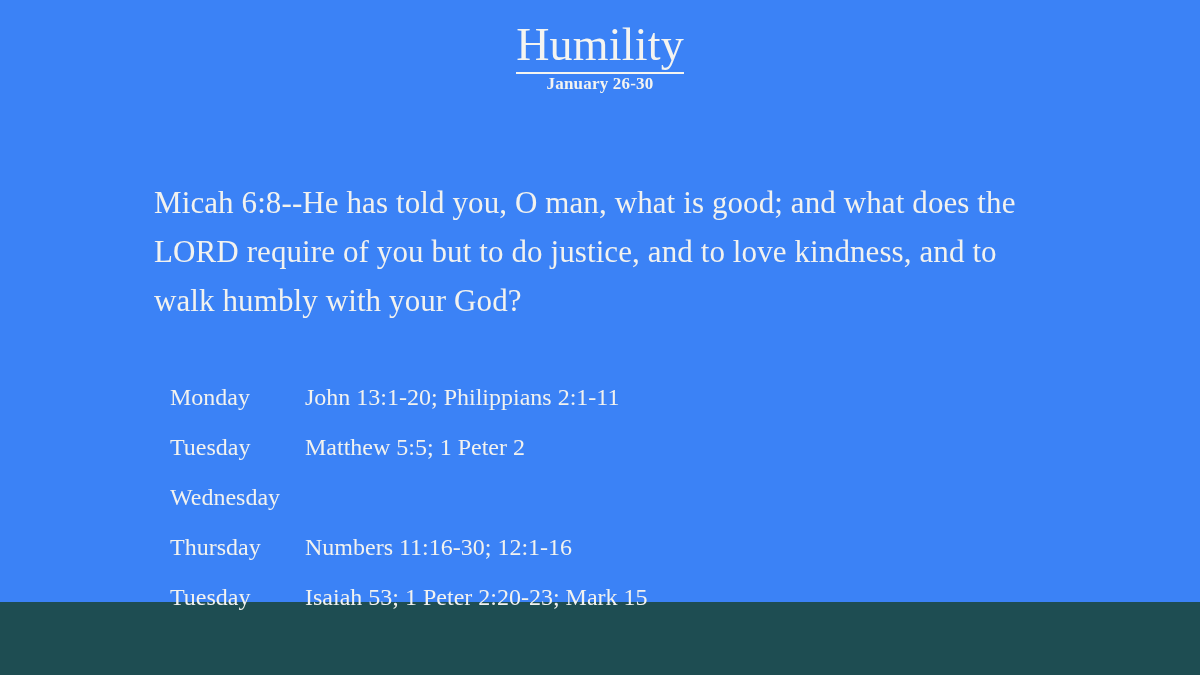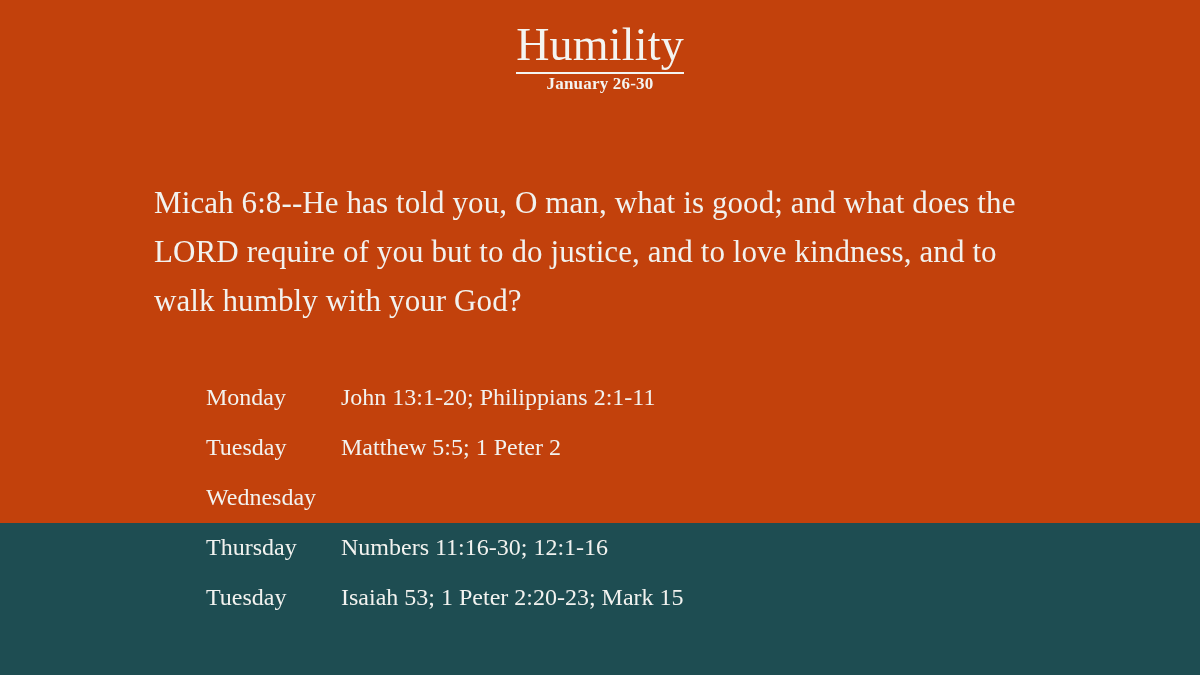--- a/index.html
+++ b/index.html
@@ -13,23 +13,23 @@
     overflow: hidden;
     background: #1e4d52;
     font-family: "Liberation Serif", "DejaVu Serif", serif;
     color: #f2f2ef;
     -webkit-font-smoothing: antialiased;
   }
 
   .slide {
     position: relative;
     width: 1200px;
-    height: 523px;
+    height: 602px;
     box-sizing: border-box;
-    background: #c2410c;
+    background: #3b82f6;
   }
 
   
   .title-block {
     position: absolute;
     top: 20px;
     left: 0;
     width: 1200px;
     text-align: center;
   }
@@ -73,21 +73,20 @@
   .schedule {
     position: absolute;
     top: 380px;
     left: 170px;
     width: 980px;
   }
   .schedule-row {
     display: flex;
     align-items: baseline;
     height: 50px;
-    margin-left: 36px;
   }
   .day-label {
     flex: 0 0 135px;
     font-family: "Liberation Serif", "DejaVu Serif", serif;
     font-size: 24px;
     line-height: 34px;
     color: #f2f2ef;
     white-space: nowrap;
   }
   .reading-text {

